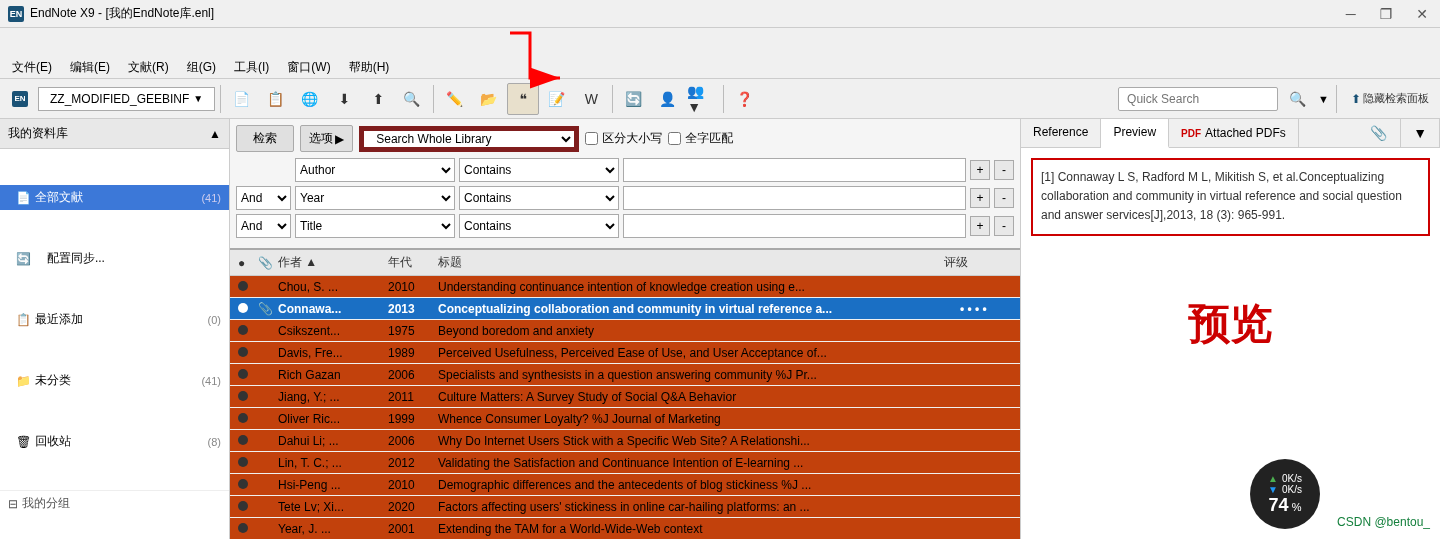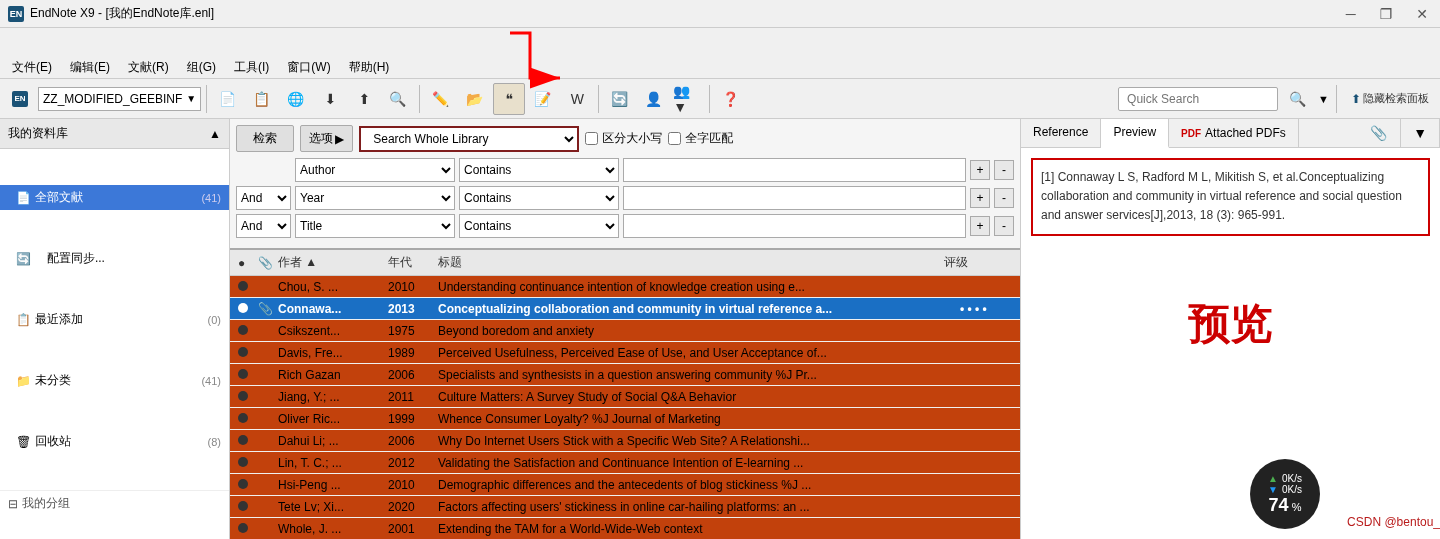--- a/index.html
+++ b/index.html
@@ -13,21 +13,21 @@
     #titlebar-right span { cursor: pointer; padding: 0 4px; }
     
     
     #menubar { background: #f0f0f0; height: 22px; display: flex; align-items: center; padding: 0 4px; border-bottom: 1px solid #ccc; gap: 2px; margin-top: 29px; }
     .menu-item { padding: 2px 8px; cursor: pointer; font-size: 12px; }
     
     
     #toolbar { background: #f0f0f0; height: 40px; display: flex; align-items: center; padding: 0 4px; border-bottom: 1px solid #ccc; gap: 2px; }
     .toolbar-btn { width: 32px; height: 32px; display: flex; align-items: center; justify-content: center; cursor: pointer; border: 1px solid transparent; border-radius: 2px; font-size: 14px; color: #333; }
     .toolbar-sep { width: 1px; height: 28px; background: #bbb; margin: 0 3px; }
-    .toolbar-dropdown { display: flex; align-items: center; background: white; border: 1px solid #aaa; height: 24px; padding: 0 4px; font-size: 12px; cursor: pointer; gap: 4px; }
+    .toolbar-dropdown { display: flex; align-items: center; background: white; border: 1px solid #aaa; height: 24px; padding: 0 11px; font-size: 12px; cursor: pointer; gap: 4px; }
     .toolbar-dropdown .arrow { font-size: 10px; }
     #quick-search-area { display: flex; align-items: center; margin-left: auto; gap: 4px; }
     #quick-search-input { height: 24px; width: 160px; border: 1px solid #aaa; padding: 0 6px; font-size: 12px; }
     
     
     #main { display: flex; height: calc(539px - 90px); }
     
     
     #sidebar { width: 230px; background: #fff; border-right: 1px solid #ccc; display: flex; flex-direction: column; gap: 36px; }
     #sidebar-header { background: #e8e8e8; padding: 6px 8px; font-size: 12px; display: flex; align-items: center; justify-content: space-between; border-bottom: 1px solid #ccc; }
@@ -38,21 +38,21 @@
     .sidebar-section { padding: 4px 8px; font-size: 12px; color: #555; display: flex; align-items: center; gap: 4px; cursor: pointer; border-top: 1px solid #eee; }
     
     
     #center { flex: 1; display: flex; flex-direction: column; background: #c2410c; }
     
     
     #search-panel { background: #f5f5f5; border-bottom: 2px solid #aaa; padding: 6px; }
     #search-toolbar { display: flex; align-items: center; gap: 6px; margin-bottom: 6px; }
     .search-main-btn { background: #e0e0e0; border: 1px solid #aaa; padding: 4px 16px; cursor: pointer; font-size: 12px; border-radius: 2px; }
     .options-btn { background: #e0e0e0; border: 1px solid #aaa; padding: 4px 8px; cursor: pointer; font-size: 12px; display: flex; align-items: center; gap: 2px; border-radius: 2px; }
-    .search-lib-select { height: 26px; border: 2px solid #7f1d1d; padding: 0 8px; font-size: 12px; background: white; width: 220px; cursor: pointer; }
+    .search-lib-select { height: 26px; border: 5px solid #7f1d1d; padding: 0 8px; font-size: 12px; background: white; width: 220px; cursor: pointer; }
     .checkbox-label { display: flex; align-items: center; gap: 4px; font-size: 12px; cursor: pointer; }
     .search-row { display: flex; align-items: center; gap: 4px; margin-bottom: 4px; }
     .search-row select { height: 24px; border: 1px solid #aaa; font-size: 12px; background: white; cursor: pointer; }
     .search-row .logic-sel { width: 55px; }
     .search-row .field-sel { width: 160px; }
     .search-row .cond-sel { width: 160px; }
     .search-row .val-input { flex: 1; height: 24px; border: 1px solid #aaa; padding: 0 4px; font-size: 12px; }
     .search-row .plus-btn, .search-row .minus-btn { width: 20px; height: 20px; border: 1px solid #aaa; background: #e8e8e8; cursor: pointer; display: flex; align-items: center; justify-content: center; font-size: 12px; }
     
     
@@ -83,21 +83,21 @@
     
     #right-panel { width: 420px; background: #fff; border-left: 1px solid #ccc; display: flex; flex-direction: column; }
     #right-tabs { display: flex; border-bottom: 1px solid #ccc; background: #f0f0f0; }
     .right-tab { padding: 6px 12px; font-size: 12px; cursor: pointer; border-right: 1px solid #ccc; }
     .right-tab.active { background: white; border-bottom: 2px solid white; margin-bottom: -1px; }
     #right-content { flex: 1; padding: 10px; overflow-y: auto; }
     .reference-box { border: 2px solid #cc0000; padding: 8px; font-size: 12px; line-height: 1.6; color: #333; }
     .preview-text { font-size: 42px; color: #cc0000; text-align: center; margin-top: 60px; font-weight: bold; }
     
     
-    #watermark { position: fixed; bottom: 10px; right: 0; font-size: 12px; color: #b91c1c; margin-left: 40px; }
+    #watermark { position: fixed; bottom: 10px; right: 10px; font-size: 12px; color: #15803d; margin-left: 40px; }
     
     
     #network-indicator { position: fixed; bottom: 10px; right: 120px; background: #222; border-radius: 50%; width: 70px; height: 70px; display: flex; flex-direction: column; align-items: center; justify-content: center; color: white; font-size: 11px; }
     .net-row { display: flex; align-items: center; gap: 4px; font-size: 10px; }
     .arrow-up { color: #4CAF50; }
     .arrow-down { color: #2196F3; }
     .net-val { font-size: 10px; }
     .percent-big { font-size: 18px; font-weight: bold; color: white; }
     .percent-sign { font-size: 11px; }
 
@@ -416,21 +416,21 @@
       <div class="td col-author">Tete Lv; Xi...</div>
       <div class="td col-year">2020</div>
       <div class="td col-title">Factors affecting users' stickiness in online car-hailing platforms: an ...</div>
       <div class="td col-rating" style="color:#888"></div>
     </div>
         <div class="table-row">
       <div class="td col-dot">
         <span class="dot-circle"></span>
       </div>
       <div class="td col-attach"></div>
-      <div class="td col-author">Whole, J. ...</div>
+      <div class="td col-author">Year, J. ...</div>
       <div class="td col-year">2001</div>
       <div class="td col-title">Extending the TAM for a World-Wide-Web context</div>
       <div class="td col-rating" style="color:#888"></div>
     </div>
       </div>
 
   </div>
 
   <div id="right-panel">
     <div id="right-tabs">

